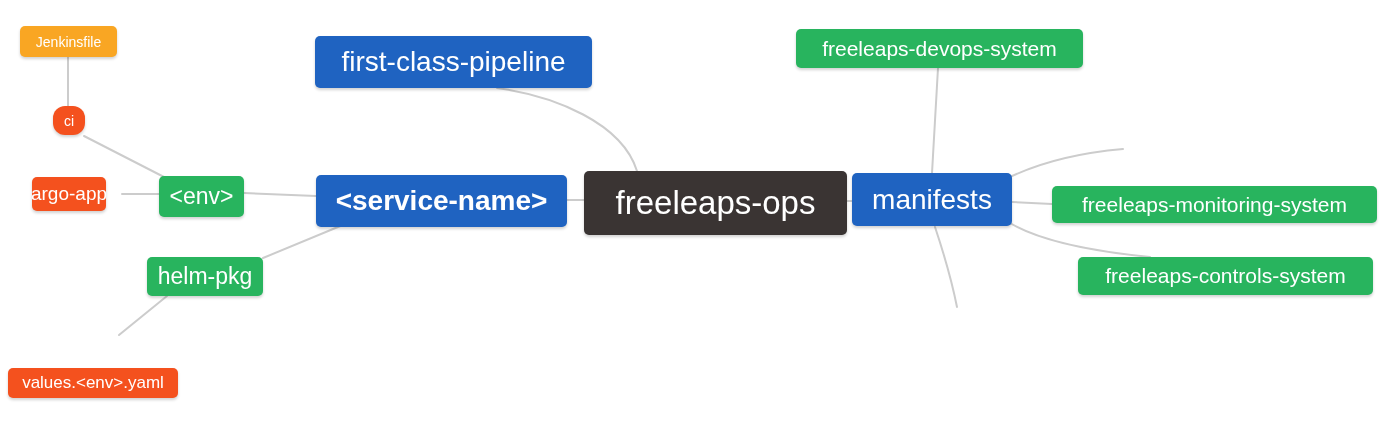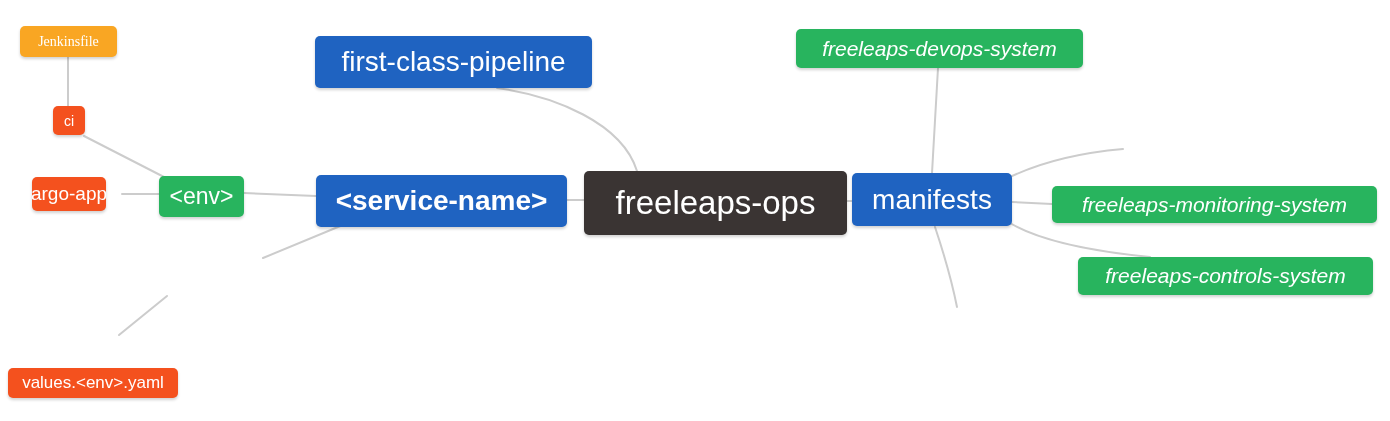--- a/index.html
+++ b/index.html
@@ -36,25 +36,25 @@
     white-space: nowrap;
     border-radius: 5px;
     box-shadow: 0 2px 3px rgba(0,0,0,0.18);
     box-sizing: border-box;
     cursor: pointer;
     user-select: none;
   }
   .node.root   { background: #3A3433; font-size: 33px; }
   .node.blue   { background: #1F63C1; font-size: 28px; }
   .node.green  { background: #28B45E; font-size: 23px; }
-  .node.green.sm { font-size: 21px; font-style: italic; }
+  .node.green.sm { font-size: 21px; }
   .node.red    { background: #F4511E; font-size: 19px; }
   .node.red.sm { font-size: 17px; margin-top: 33px; }
-  .node.red.xs { font-size: 14px; }
-  .node.orange { background: #F9A623; font-size: 14px; font-family: Liberation Serif, serif; }
+  .node.red.xs { font-size: 14px; border-radius: 12px; }
+  .node.orange { background: #F9A623; font-size: 14px; }
 </style>
 </head>
 <body>
 
 <div id="mindmap-canvas">
 
   <svg id="edge-layer" viewBox="0 0 1390 421" xmlns="http://www.w3.org/2000/svg">
     <path d="M68,57 L68,106"></path>
     <path d="M84,136 L164,177"></path>
     <path d="M122,194 L159,194"></path>
@@ -72,20 +72,21 @@
   </svg>
 
   <div class="node orange" style="left:20px; top:26px; width:97px; height:31px;">Jenkinsfile</div>
 
   <div class="node red xs" style="left:53px; top:106px; width:32px; height:29px;">ci</div>
 
   <div class="node red" style="left:32px; top:177px; width:74px; height:34px;">argo-app</div>
 
   <div class="node green" style="left:159px; top:176px; width:85px; height:41px;">&lt;env&gt;</div>
 
+  <div class="node green" style="left:147px; top:257px; width:116px; height:39px;">helm-pkg</div>
 
   <div class="node red sm" style="left:8px; top:335px; width:170px; height:30px;">values.&lt;env&gt;.yaml</div>
 
   <div class="node blue" style="left:315px; top:36px; width:277px; height:52px;">first-class-pipeline</div>
 
   <div class="node blue" style="left:316px; top:175px; width:251px; height:52px;font-weight:bold;">&lt;service-name&gt;</div>
 
   <div class="node root" style="left:584px; top:171px; width:263px; height:64px;">freeleaps-ops</div>
 
   <div class="node blue" style="left:852px; top:173px; width:160px; height:53px;">manifests</div>

